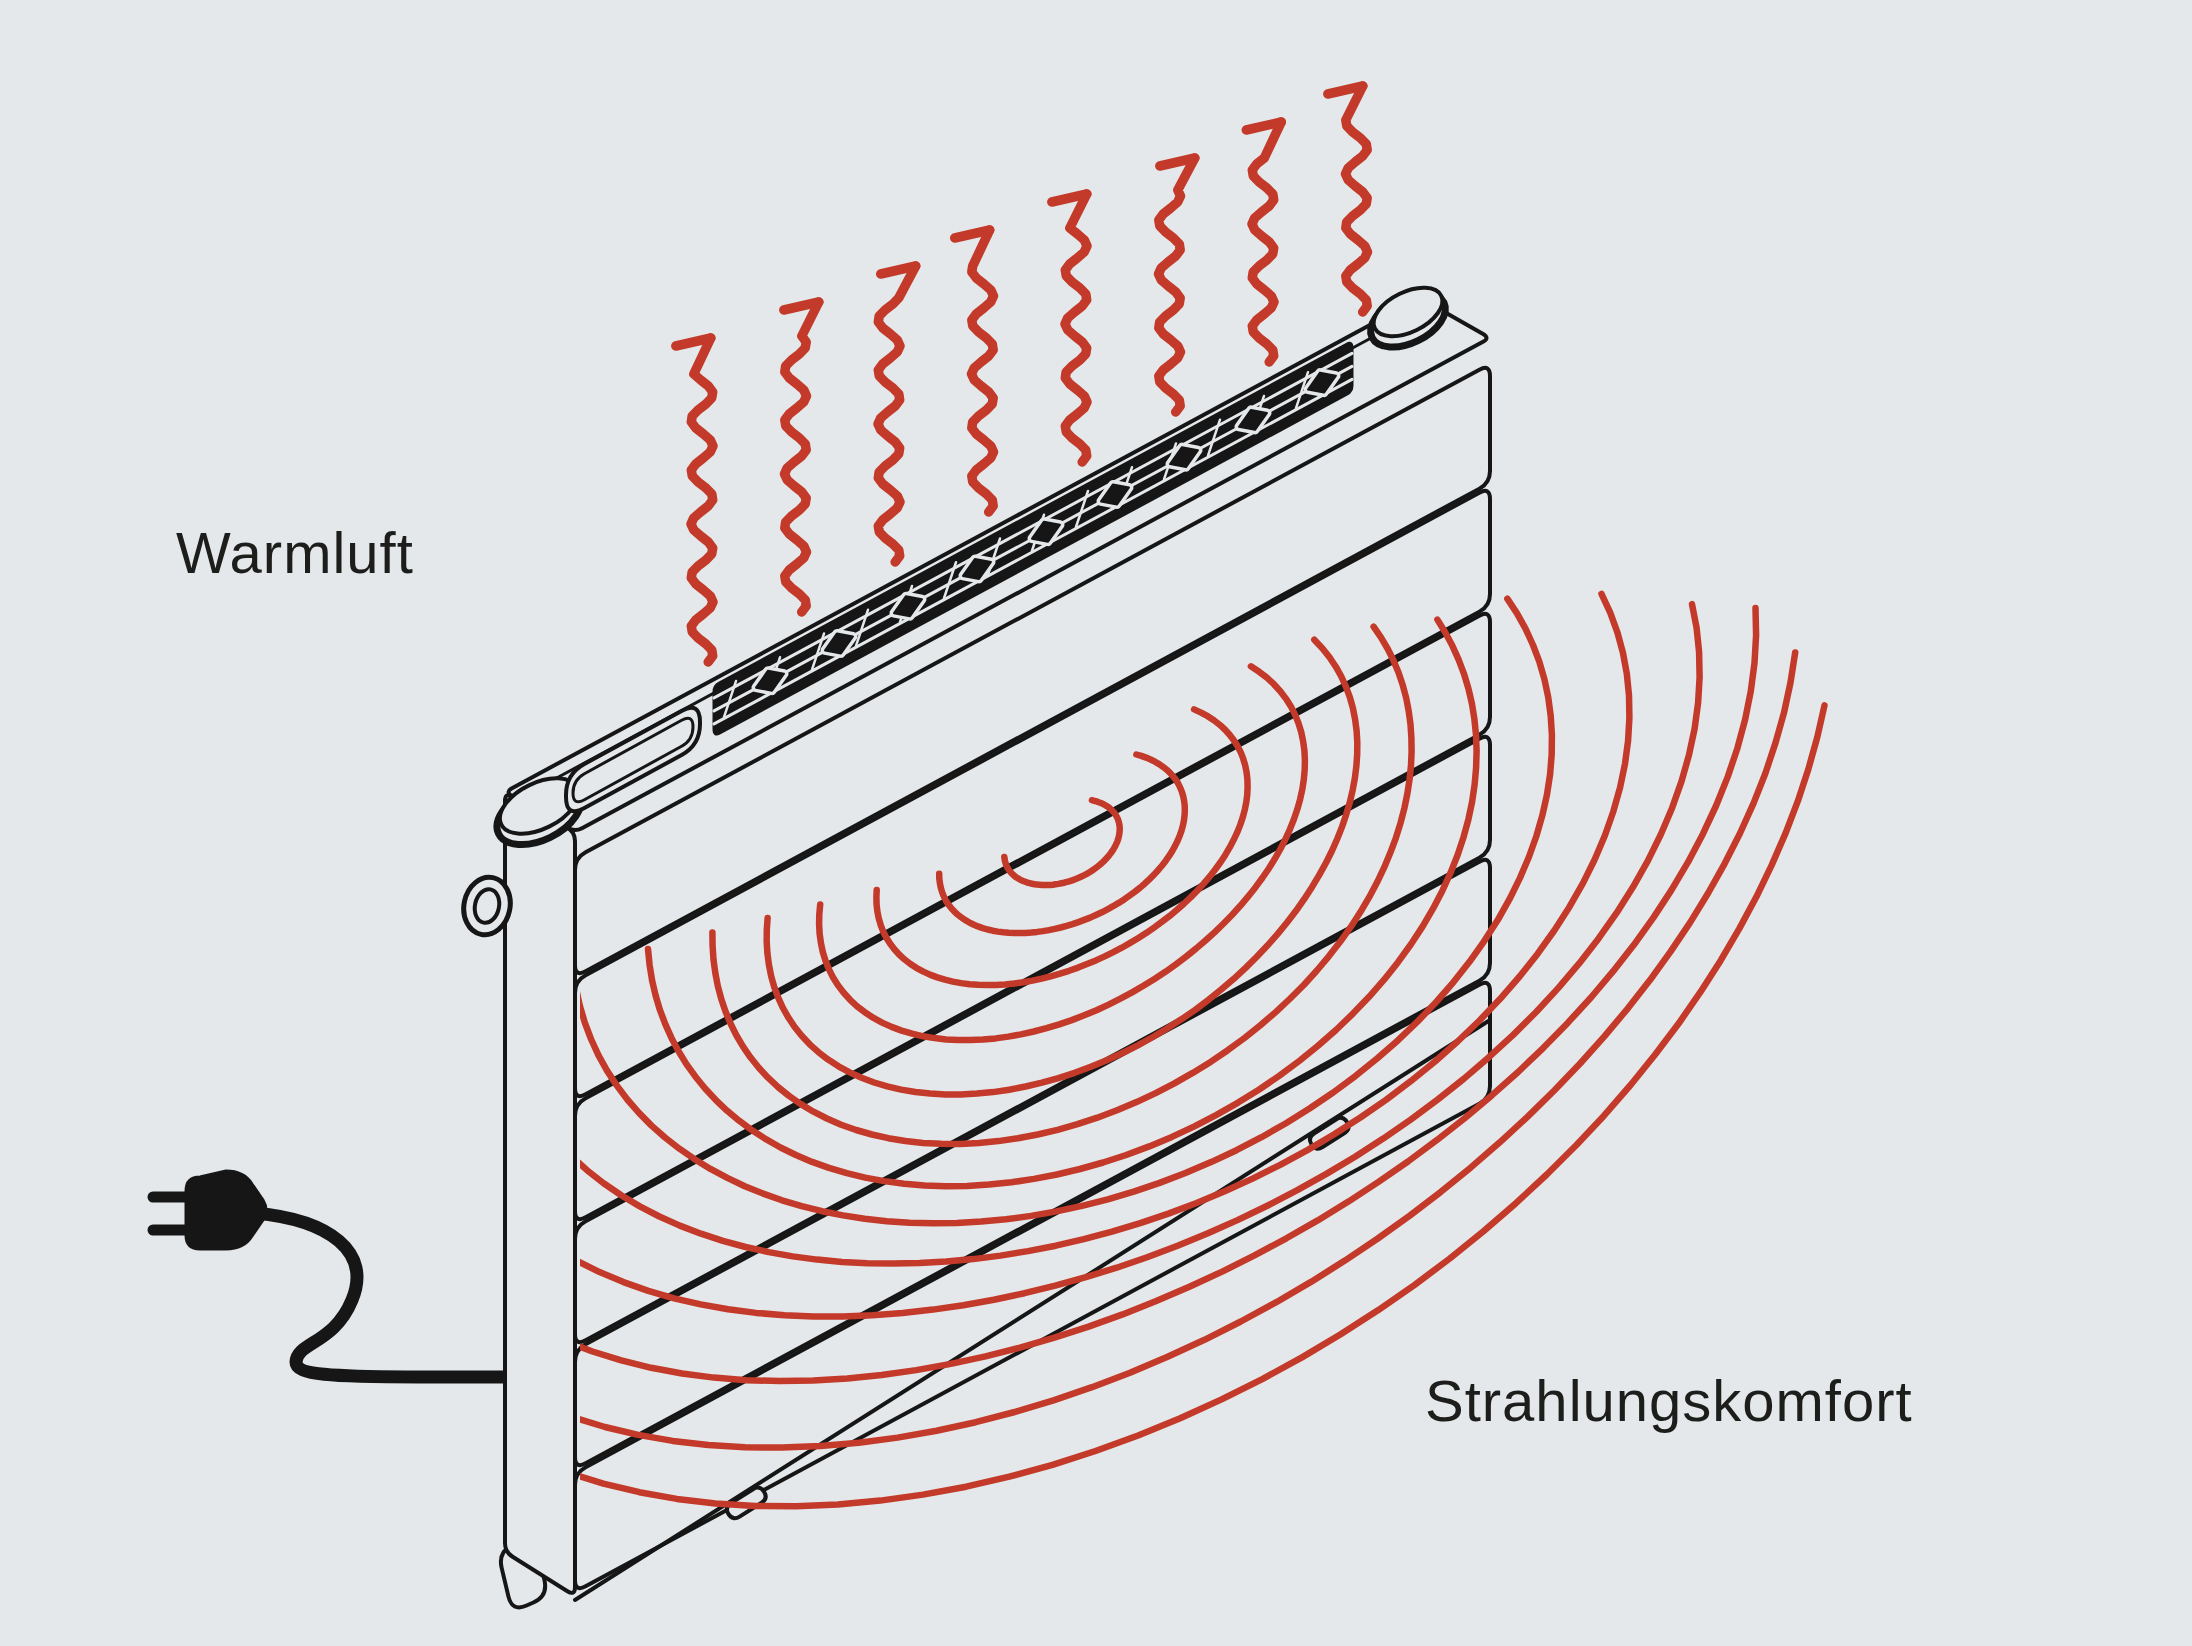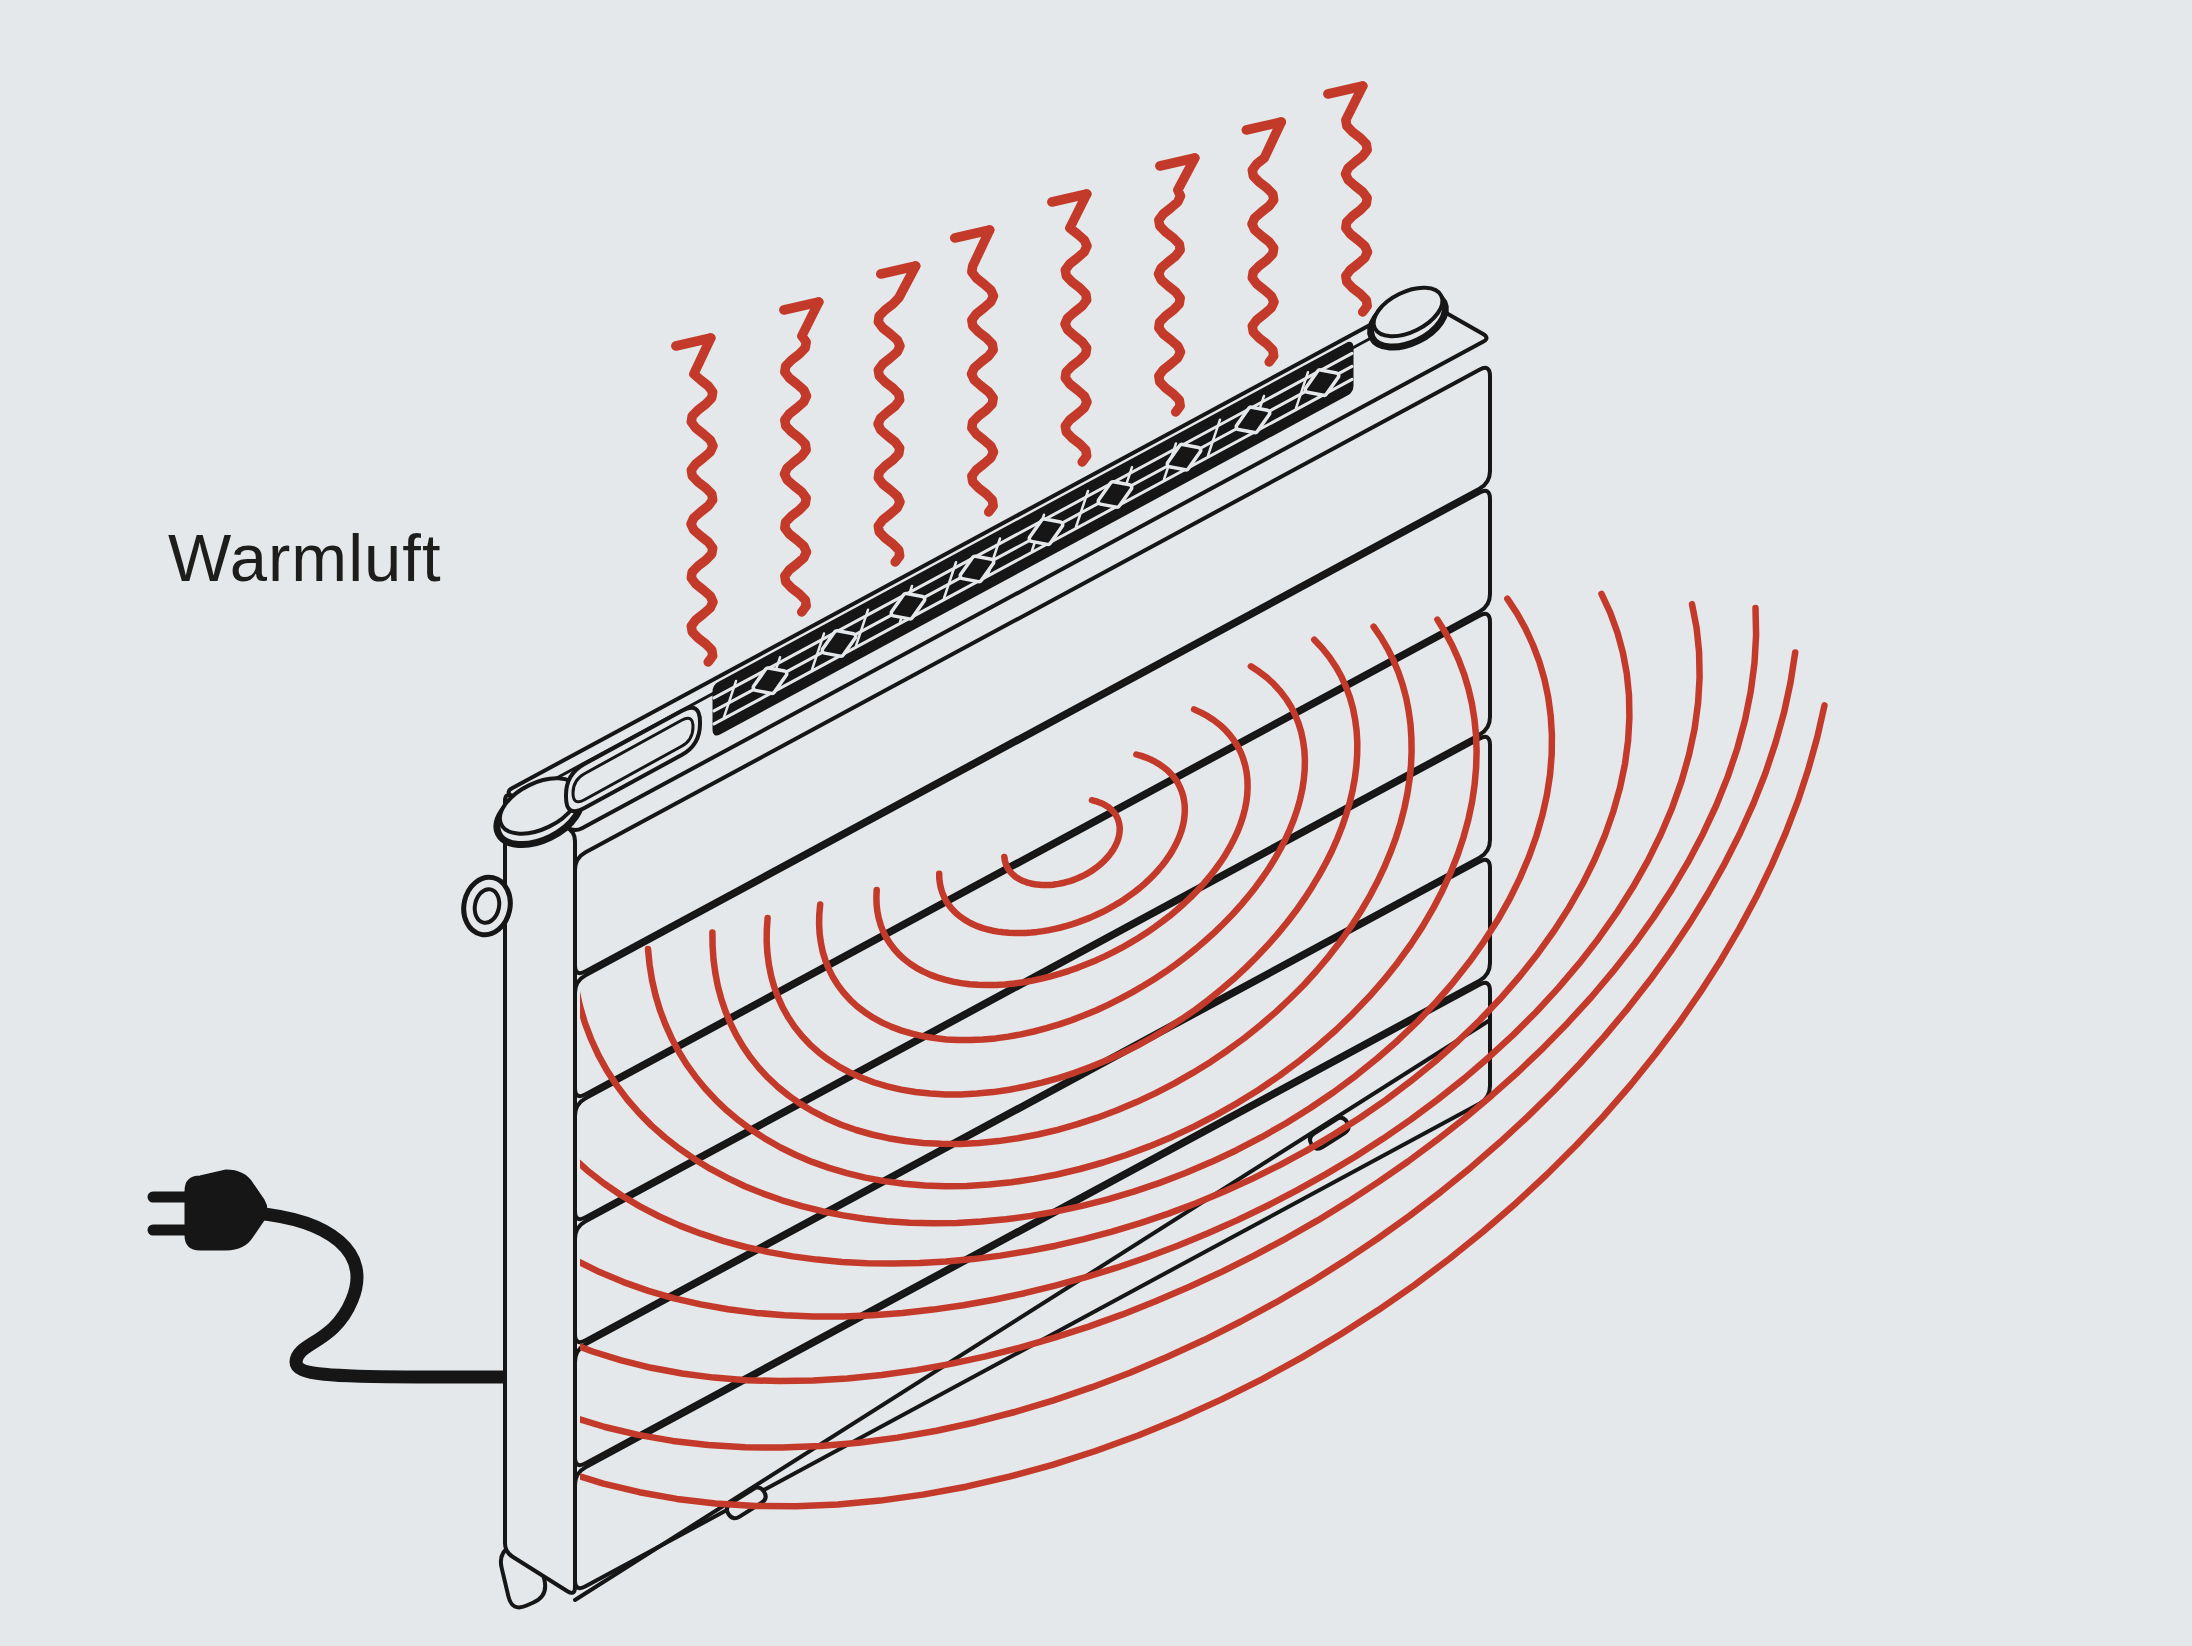--- a/index.html
+++ b/index.html
@@ -1,22 +1,22 @@
 <!DOCTYPE html>
 <html style="--background: #e4e8ea; --line: #161616; --accent-red: #c43a2a; --text: #1d1d1b;"><head>
 <meta charset="utf-8">
 <style>
   html,body{margin:0;padding:0;}
   body{width:2192px;height:1646px;position:relative;overflow:hidden;
        background:var(--background,#e4e8ea);}
   #stage{position:absolute;inset:0;width:2192px;height:1646px;}
   svg{position:absolute;left:0;top:0;}
   .label{position:absolute;font-family:"Liberation Sans",sans-serif;
-         font-size:67px;line-height:1;font-weight:400;letter-spacing:1px;
-         color:var(--text,#1d1d1b);white-space:nowrap;}
+         font-size:58px;line-height:1;font-weight:400;letter-spacing:1px;
+         color:var(--text,#1d1d1b);white-space:nowrap;margin-left:8px;}
   #warmluft{left:168px;top:524px;}
   #strahlung{left:1417px;top:1372px;}
 </style>
 </head>
 <body>
 
 <div id="stage">
   <svg id="diagram" width="2192" height="1646" viewBox="0 0 2192 1646">
     <defs>
       <clipPath id="clipL">
@@ -117,13 +117,14 @@
         <path d="M1175.7,412 L1180.2,406 L1179.3,400 L1173.4,394 L1165.6,388 L1159.8,382 L1158.8,376 L1163.2,370 L1170.8,364 L1177.7,358 L1180.5,352 L1177.8,346 L1170.9,340 L1163.3,334 L1158.8,328 L1159.7,322 L1165.6,316 L1173.4,310 L1179.2,304 L1180.2,298 L1175.8,292 L1168.2,286 L1161.3,280 L1158.5,274 L1161.2,268 L1168.1,262 L1175.7,256 L1180.2,250 L1179.3,244 L1173.4,238 L1165.6,232 L1159.8,226 L1158.8,220 L1163.2,214 L1170.8,208 L1177.7,202 L1180.5,196 L1177.8,190 L1194.8,158" stroke-width="9.5"></path>
         <path d="M1194.8,158 L1159.8,166" stroke-width="9.5"></path>
         <path d="M1269.2,362 L1273.7,356 L1272.8,350 L1266.9,344 L1259.1,338 L1253.3,332 L1252.3,326 L1256.7,320 L1264.3,314 L1271.2,308 L1274.0,302 L1271.3,296 L1264.4,290 L1256.8,284 L1252.3,278 L1253.2,272 L1259.1,266 L1266.9,260 L1272.7,254 L1273.7,248 L1269.3,242 L1261.7,236 L1254.8,230 L1252.0,224 L1254.7,218 L1261.6,212 L1269.2,206 L1273.7,200 L1272.8,194 L1266.9,188 L1259.1,182 L1253.3,176 L1252.3,170 L1256.7,164 L1264.3,158 L1281.3,122" stroke-width="9.5"></path>
         <path d="M1281.3,122 L1246.3,130" stroke-width="9.5"></path>
         <path d="M1362.7,312 L1367.2,306 L1366.3,300 L1360.4,294 L1352.6,288 L1346.8,282 L1345.8,276 L1350.2,270 L1357.8,264 L1364.7,258 L1367.5,252 L1364.8,246 L1357.9,240 L1350.3,234 L1345.8,228 L1346.7,222 L1352.6,216 L1360.4,210 L1366.2,204 L1367.2,198 L1362.8,192 L1355.2,186 L1348.3,180 L1345.5,174 L1348.2,168 L1355.1,162 L1362.7,156 L1367.2,150 L1366.3,144 L1360.4,138 L1352.6,132 L1346.8,126 L1345.8,120 L1362.8,86" stroke-width="9.5"></path>
         <path d="M1362.8,86 L1327.8,94" stroke-width="9.5"></path>
       </g>
   </svg>
 
   <div id="warmluft" class="label">Warmluft</div>
+  <div id="strahlung" class="label">Strahlungskomfort</div>
 </div>
 
 </body></html>

